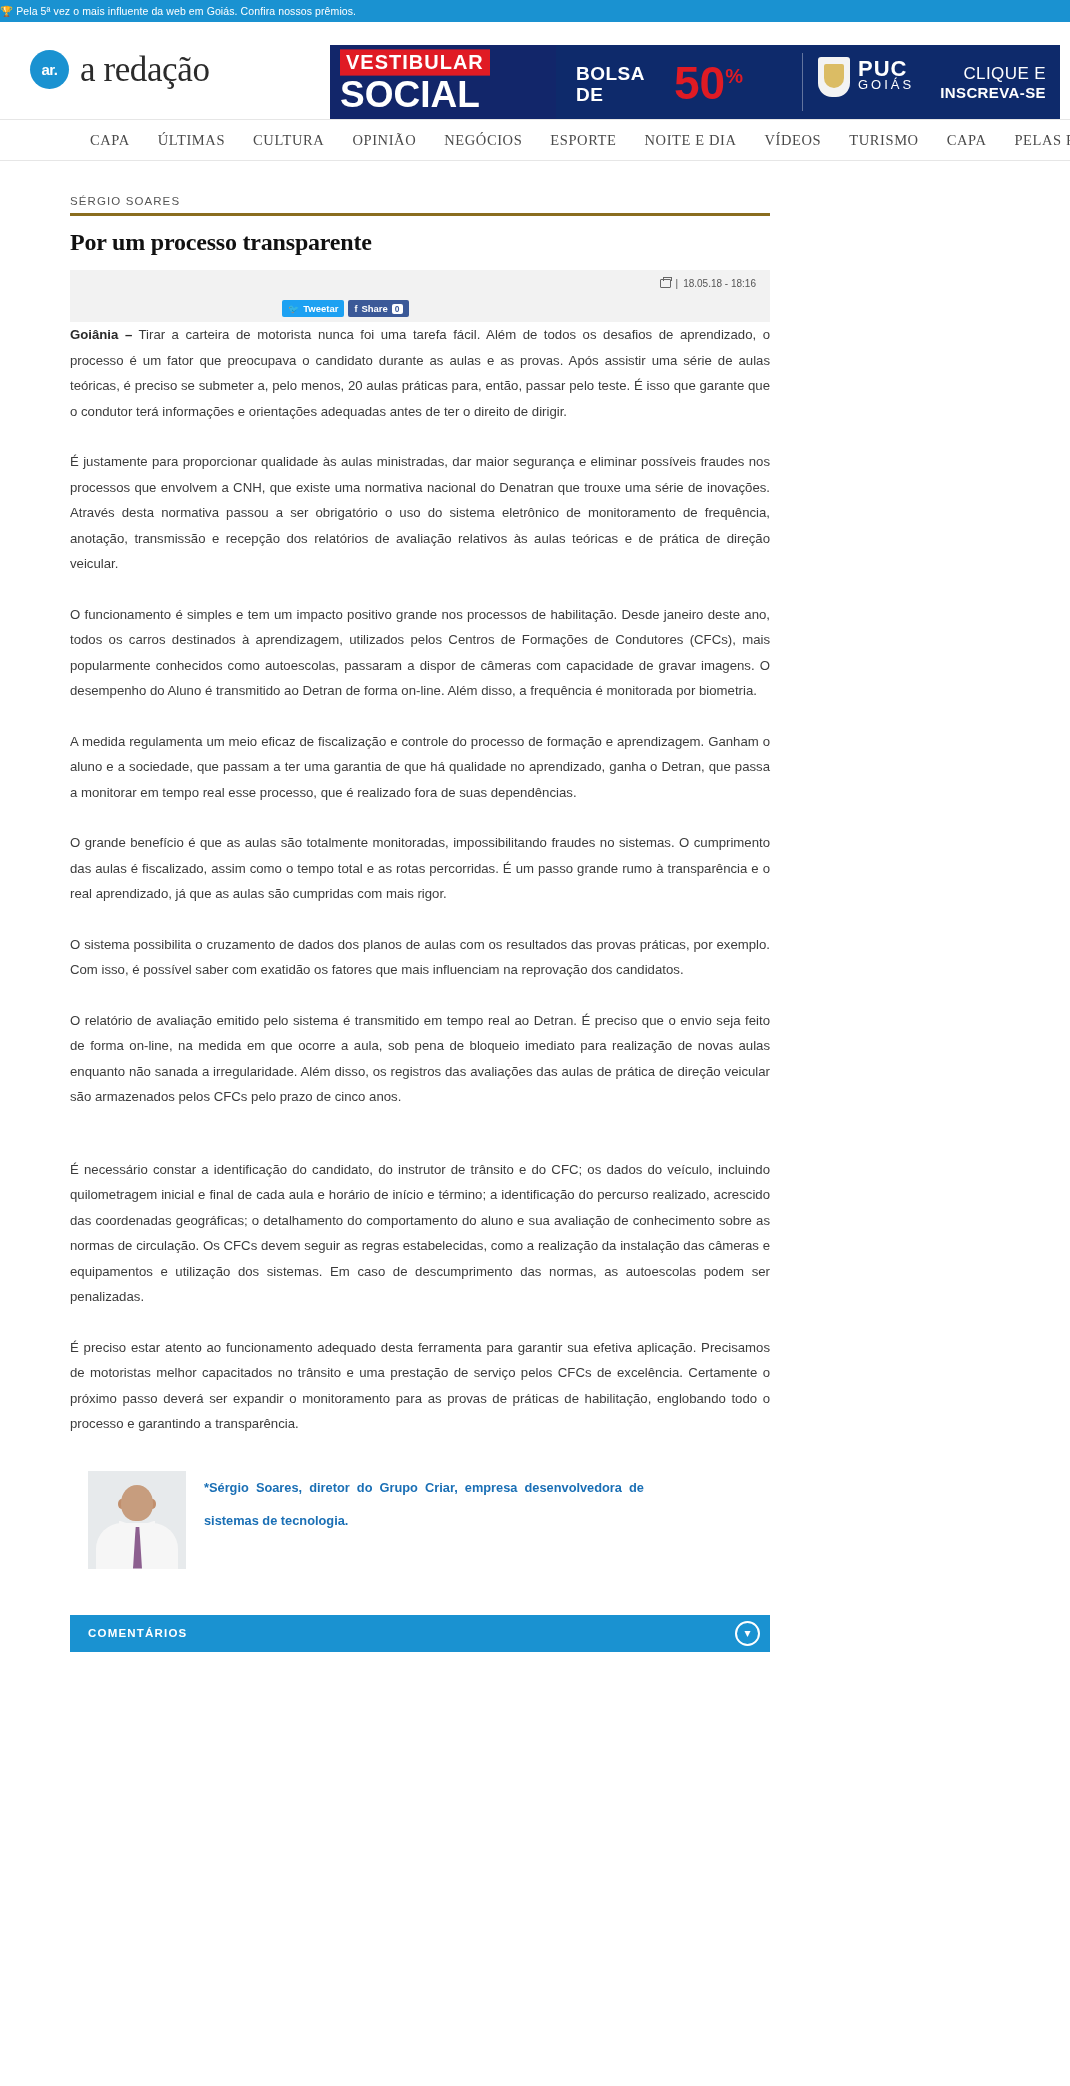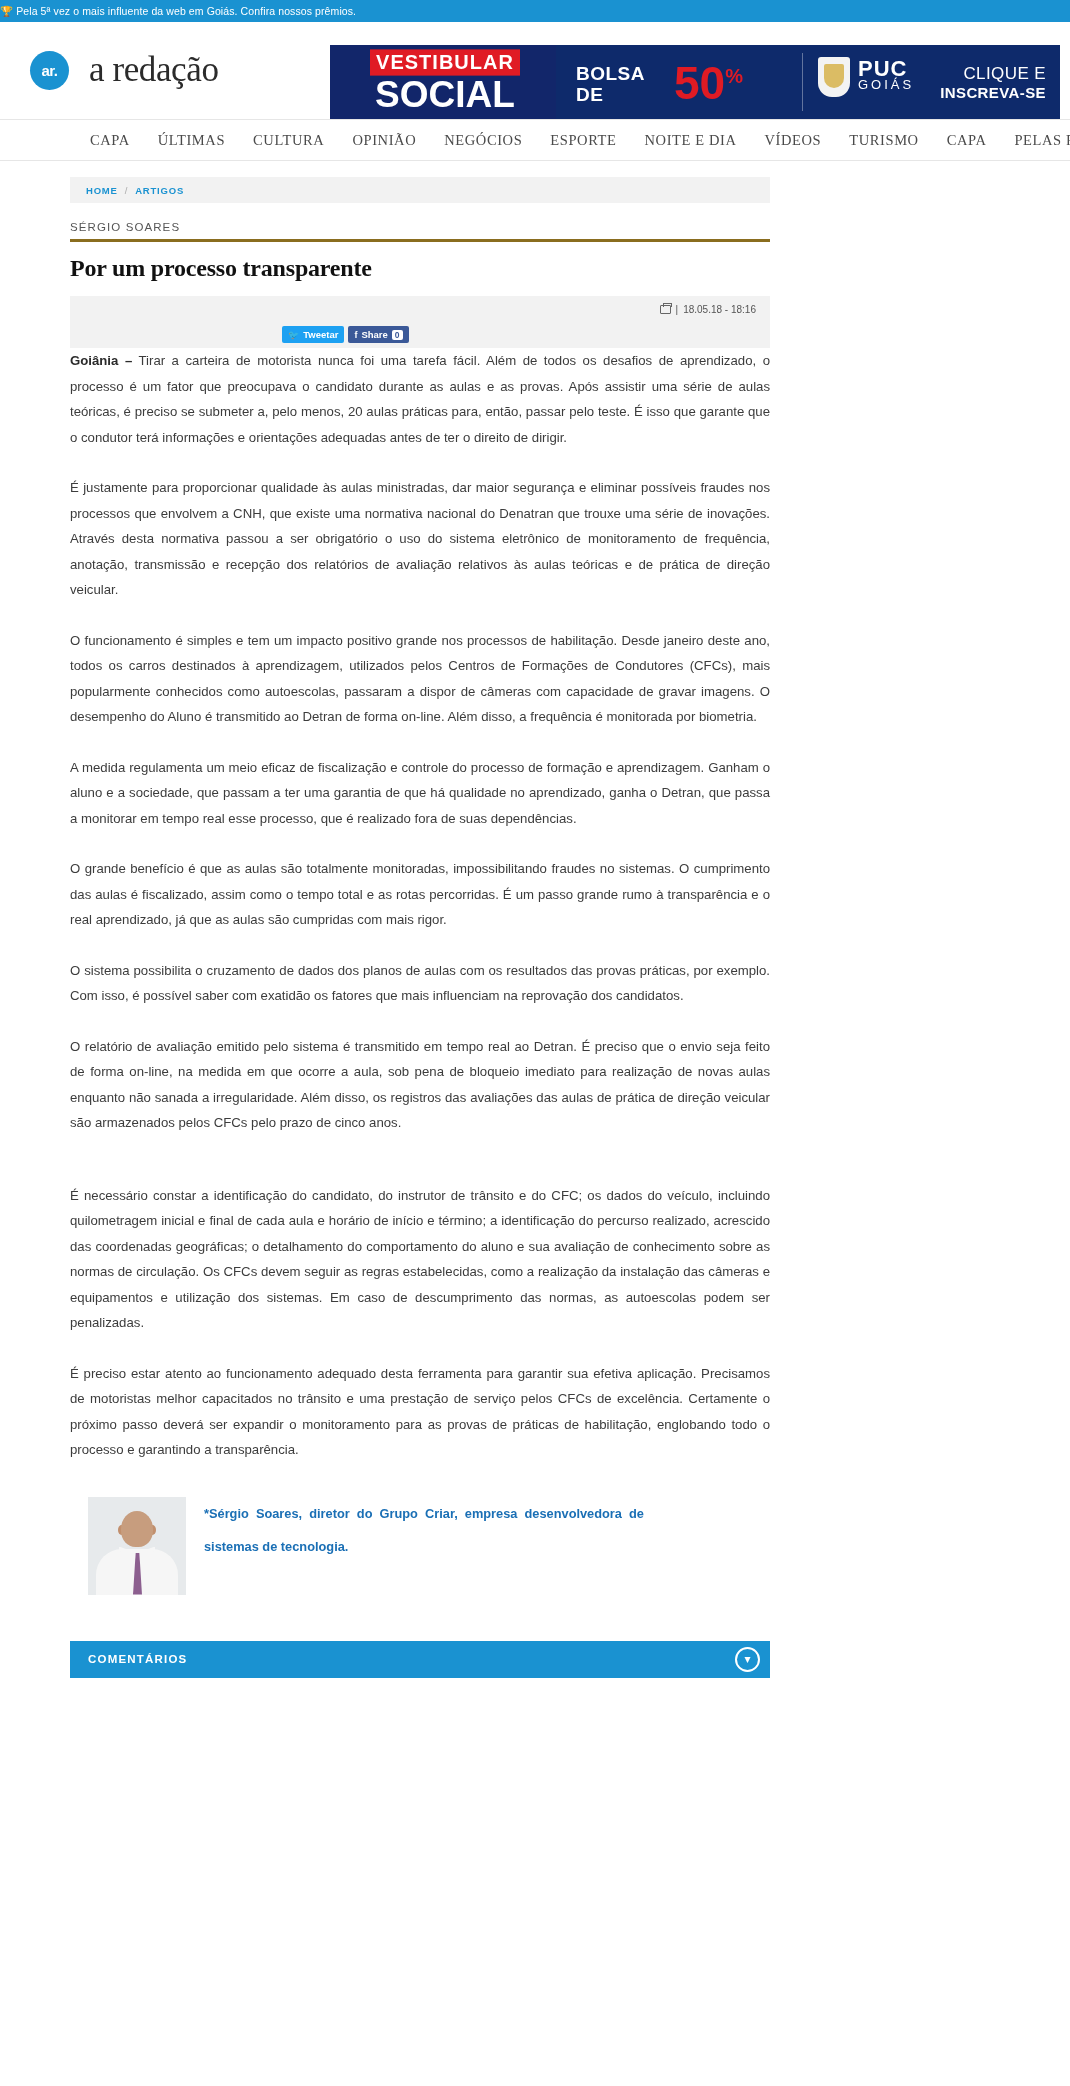--- a/index.html
+++ b/index.html
@@ -32,22 +32,20 @@
     height: 98px;
     background: #fff;
     position: relative;
     border-bottom: 1px solid #e6e6e6;
   }
   .brand {
     position: absolute;
     left: 30px;
     top: 28px;
     display: flex;
-    align-items: center;
-    gap: 9px;
   }
   .brand-logo {
     width: 39px; height: 39px;
     border-radius: 50%;
     background: #1a92d1;
     color: #fff;
     display: flex; align-items: center; justify-content: center;
     font-size: 15px;
     font-weight: bold;
     letter-spacing: -0.5px;
@@ -70,21 +68,20 @@
     background: #0e2a6b;
     overflow: hidden;
     display: flex;
     align-items: stretch;
   }
   .banner-left {
     width: 226px;
     background: #12266a;
     position: relative;
     padding: 5px 6px 0 10px;
-    text-align: center;
   }
   .vest-word {
     background: #e01b24;
     color: #fff;
     font-family: "Liberation Sans", sans-serif;
     font-weight: bold;
     font-size: 20px;
     letter-spacing: 1px;
     padding: 1px 6px;
     display: inline-block;
@@ -433,25 +430,20 @@
   <div class="nav-item">NOITE E DIA</div>
   <div class="nav-item">VÍDEOS</div>
   <div class="nav-item">TURISMO</div>
   <div class="nav-item">CAPA</div>
   <div class="nav-item">PELAS REDES</div>
 </div>
 
 <div class="wrap">
   <div class="content">
 
-    <div class="breadcrumb">
-      <a href="#">HOME</a>
-      <span class="sep">/</span>
-      <a href="#">ARTIGOS</a>
-    </div>
 
     <div class="kicker">SÉRGIO SOARES</div>
     <div class="rule"></div>
     <h1 class="headline">Por um processo transparente</h1>
 
     <div class="meta-bar">
       <div class="meta-date">
         <span class="print-icon"></span>
         <span>|</span>
         <span>18.05.18 - 18:16</span>

